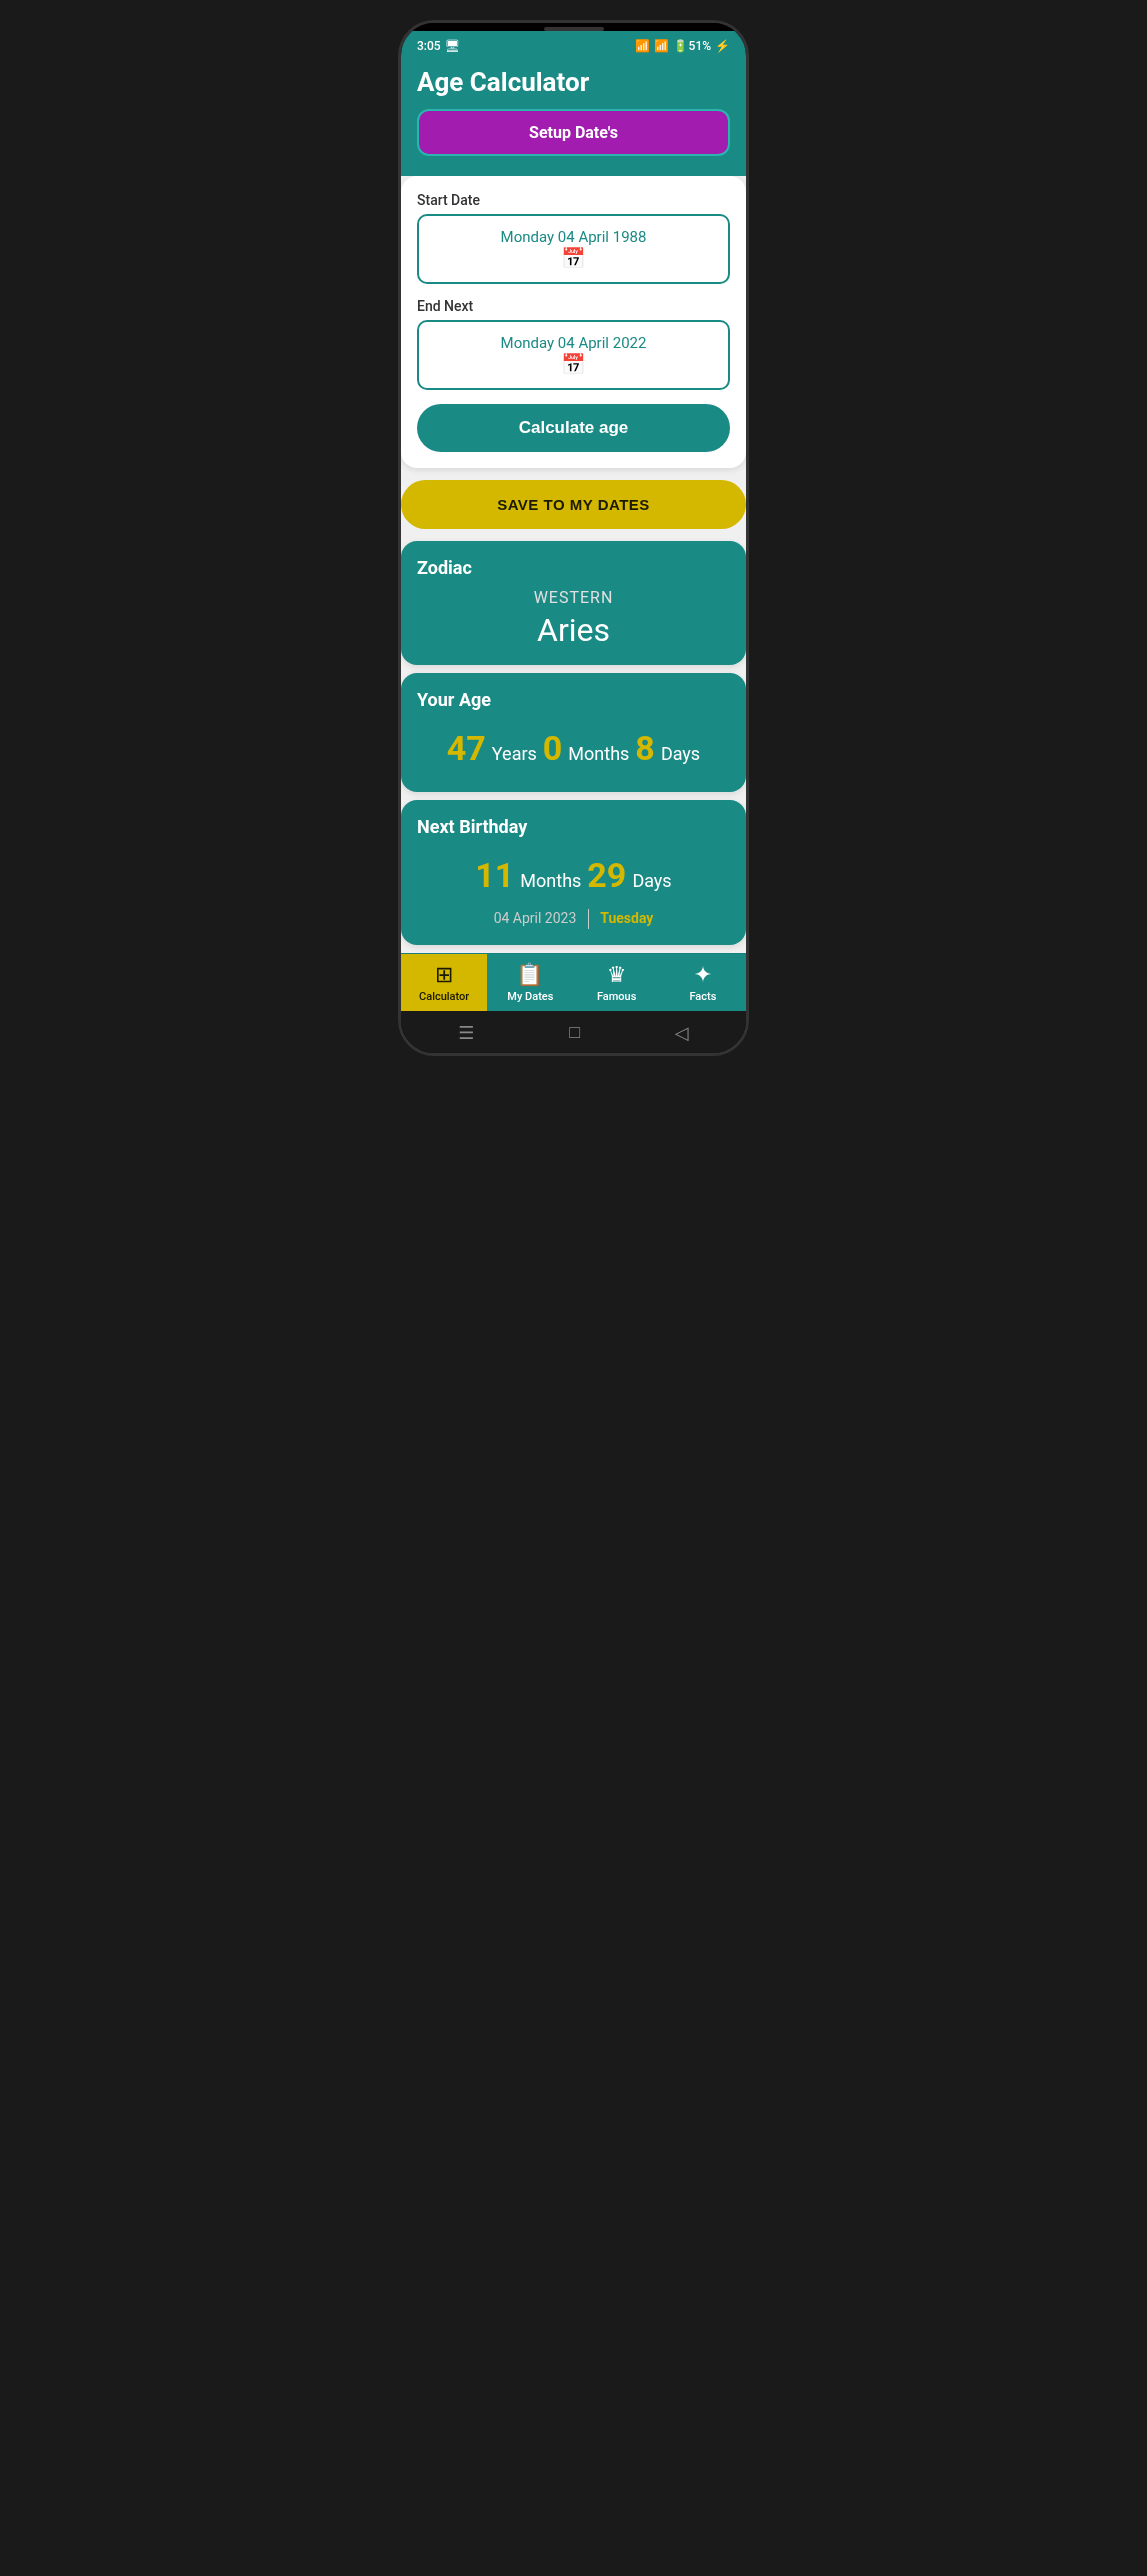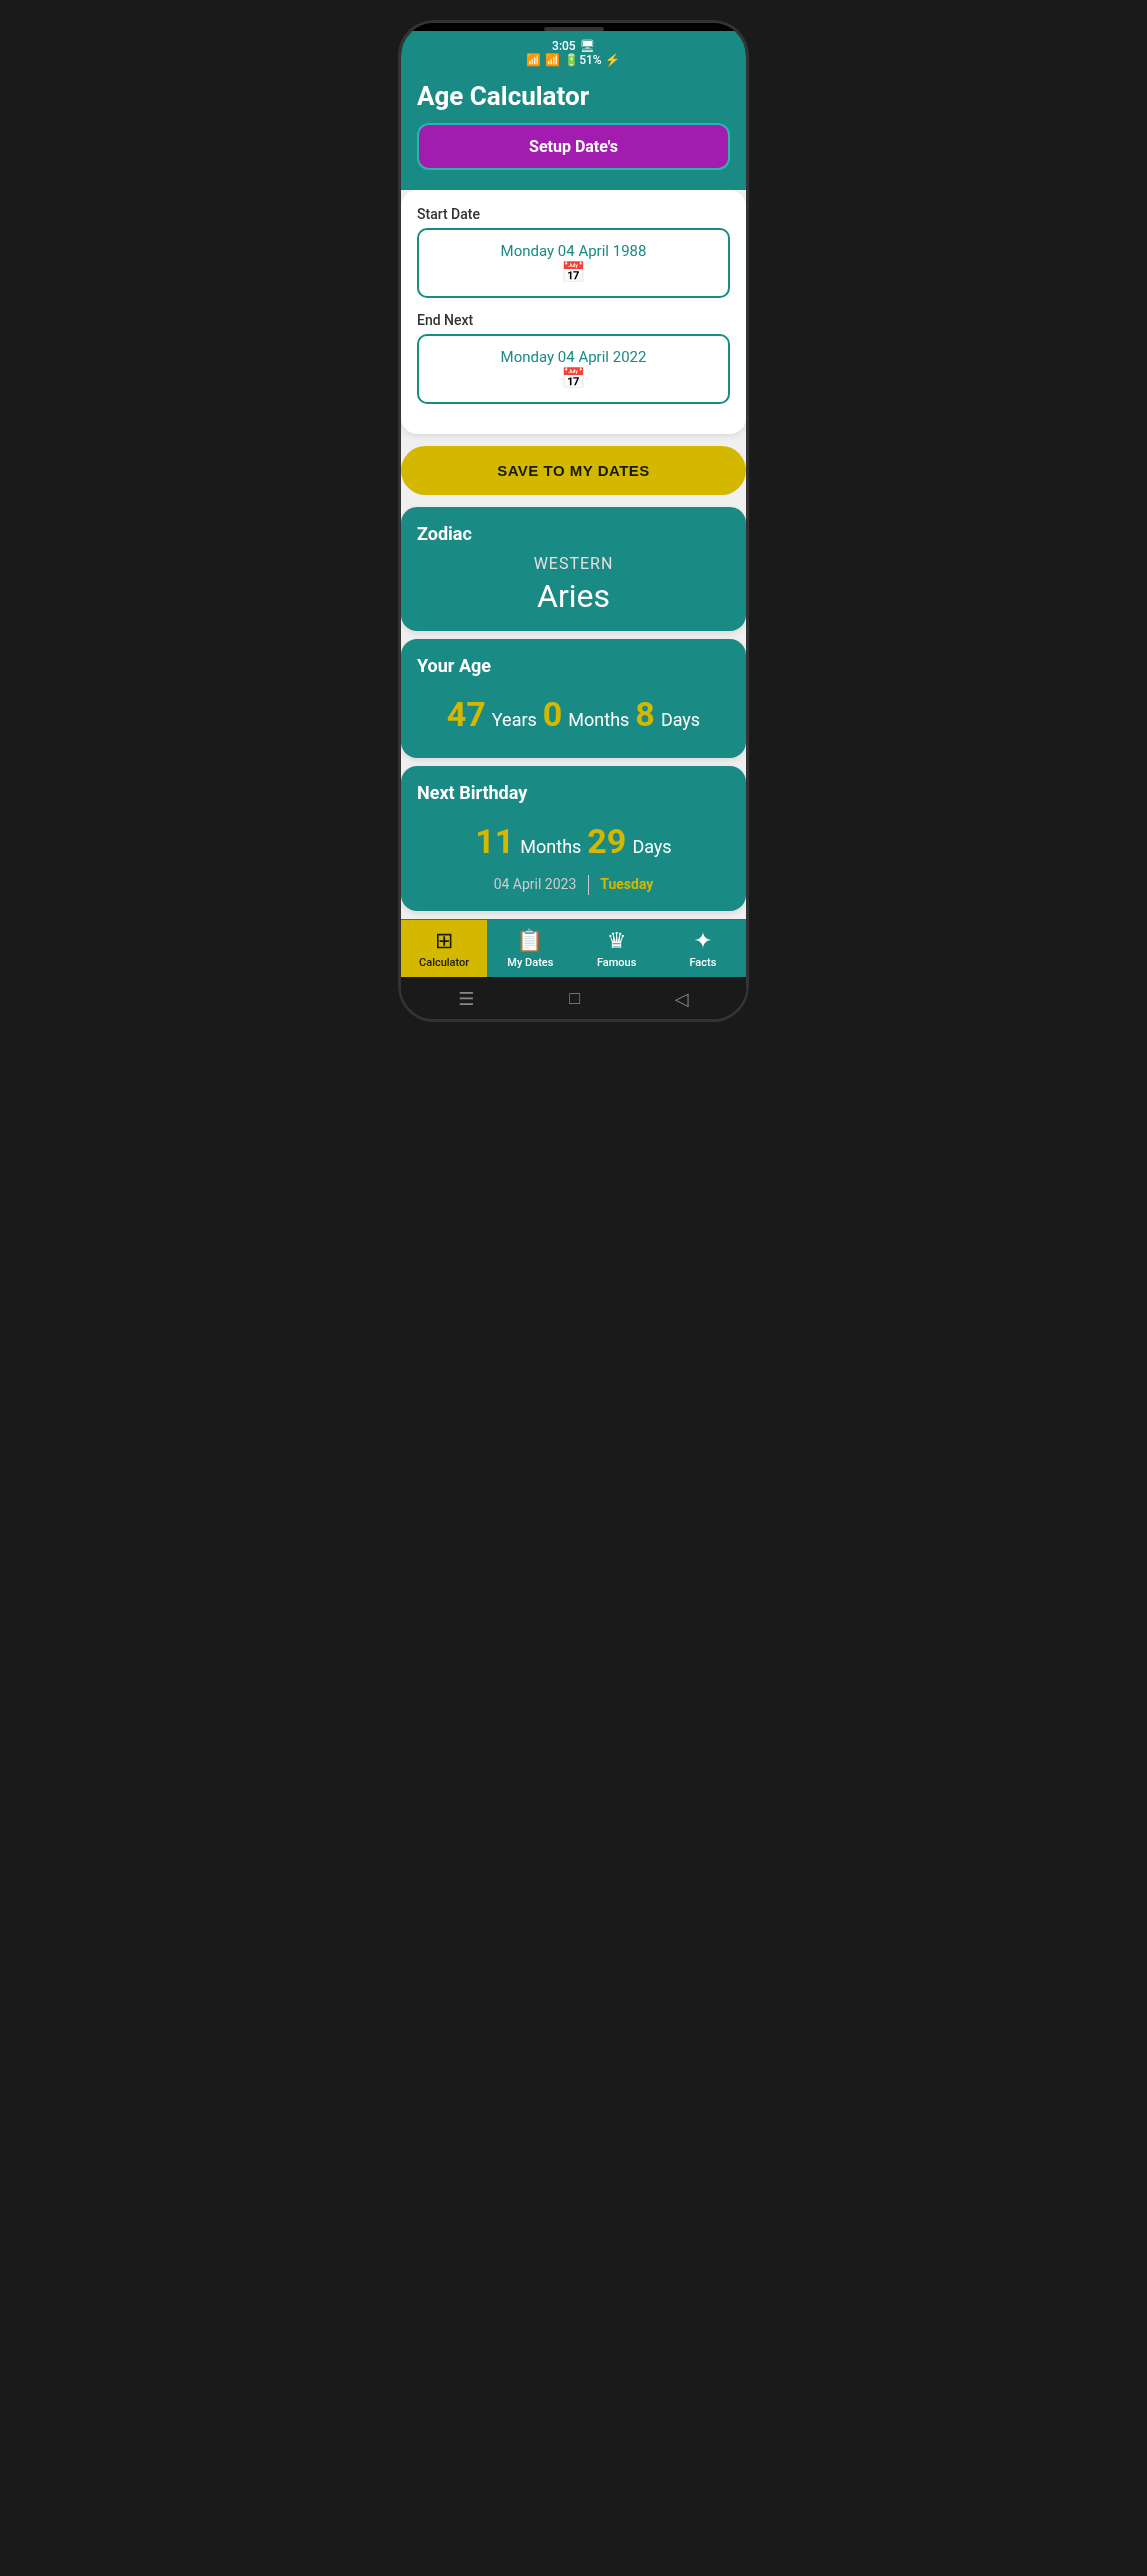--- a/index.html
+++ b/index.html
@@ -27,21 +27,20 @@
 
     .status-bar {
       background: #1a8a85;
       display: flex;
       justify-content: space-between;
       align-items: center;
       padding: 8px 16px 4px;
       color: white;
       font-size: 12px;
       font-weight: 500;
-      flex-direction: column;
     }
 
     .status-left { display: flex; align-items: center; gap: 4px; }
     .status-right { display: flex; align-items: center; gap: 4px; }
 
     .header {
       background: #1a8a85;
       padding: 10px 16px 20px;
     }
 
@@ -307,20 +306,21 @@
         <span class="date-input-text">Monday 04 April 1988</span>
         <span class="calendar-icon">📅</span>
       </div>
 
       <div class="field-label">End Next</div>
       <div class="date-input">
         <span class="date-input-text">Monday 04 April 2022</span>
         <span class="calendar-icon">📅</span>
       </div>
 
+      <button class="calculate-btn">Calculate age</button>
     </div>
 
     
     <button class="save-btn">SAVE TO MY DATES</button>
 
     
     <div class="teal-card">
       <div class="teal-card-title">Zodiac</div>
       <div class="zodiac-type">WESTERN</div>
       <div class="zodiac-sign">Aries</div>

